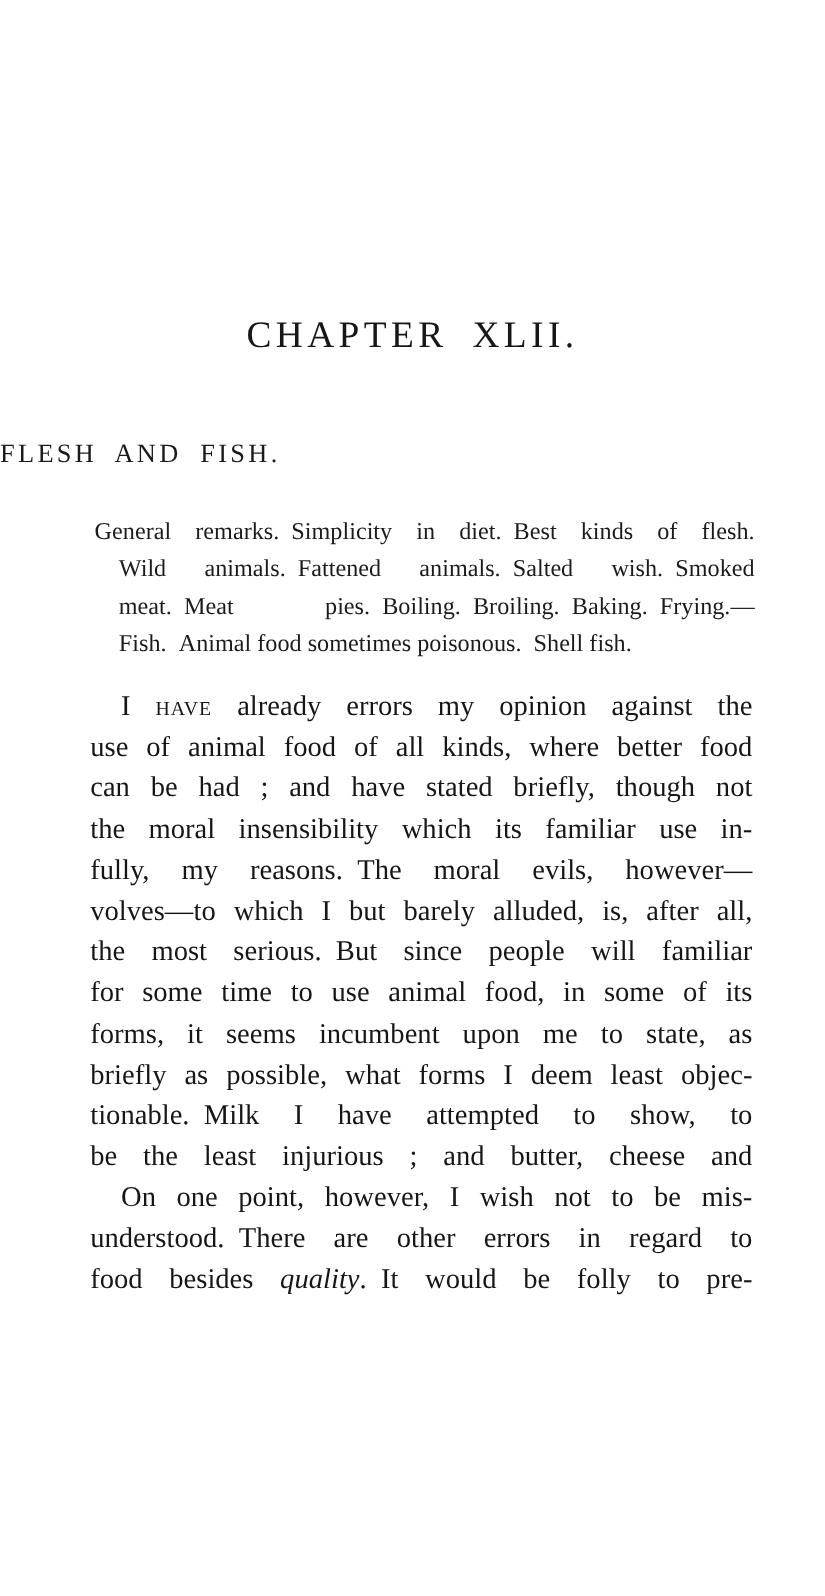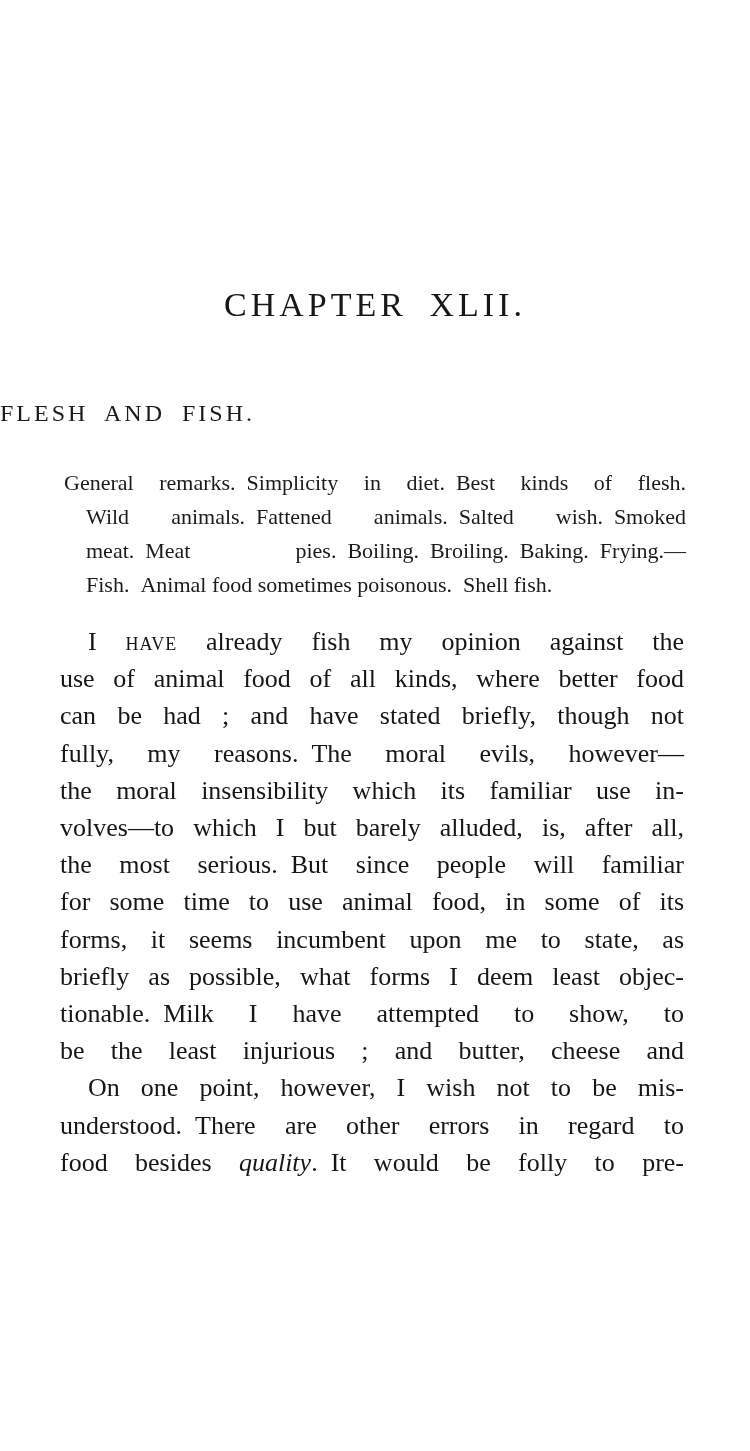--- a/index.html
+++ b/index.html
@@ -50,20 +50,21 @@
     position: absolute;
     top: 623px;
     left: 60px;
     width: 624px;
     font-size: 26px;
     line-height: 37.2px;
     color: #161616;
   }
   .line {
     white-space: normal;
+    margin-left: 22px;
   }
   .line.justify {
     text-align: justify;
     text-align-last: justify;
   }
   .line.indent {
     text-indent: 28px;
   }
   .synopsis .line.cont {
     padding-left: 22px;
@@ -87,25 +88,25 @@
 
   <div class="synopsis" id="synopsis">
       <div class="line justify"><span>General remarks. Simplicity in diet. Best kinds of flesh.</span></div>
       <div class="line justify cont"><span>Wild animals. Fattened animals. Salted wish. Smoked</span></div>
       <div class="line justify cont"><span>meat. Meat pies. Boiling. Broiling. Baking. Frying.—</span></div>
       <div class="line cont"><span>Fish. Animal food sometimes poisonous. Shell fish.</span></div>
     </div>
 
   <div class="body-text" id="body-text">
       <div>
-        <div class="line justify indent"><span>I </span><span class="smallcaps">have</span><span> already fish my opinion against the</span></div>
+        <div class="line justify indent"><span>I </span><span class="smallcaps">have</span><span> already errors my opinion against the</span></div>
         <div class="line justify"><span>use of animal food of all kinds, where better food</span></div>
         <div class="line justify"><span>can be had ; and have stated briefly, though not</span></div>
+        <div class="line justify"><span>the moral insensibility which its familiar use in-</span></div>
         <div class="line justify"><span>fully, my reasons. The moral evils, however—</span></div>
-        <div class="line justify"><span>the moral insensibility which its familiar use in-</span></div>
         <div class="line justify"><span>volves—to which I but barely alluded, is, after all,</span></div>
         <div class="line justify"><span>the most serious. But since people will familiar</span></div>
         <div class="line justify"><span>for some time to use animal food, in some of its</span></div>
         <div class="line justify"><span>forms, it seems incumbent upon me to state, as</span></div>
         <div class="line justify"><span>briefly as possible, what forms I deem least objec-</span></div>
         <div class="line justify"><span>tionable. Milk I have attempted to show, to</span></div>
         <div class="line justify"><span>be the least injurious ; and butter, cheese and</span></div>
       </div>
       <div>
         <div class="line justify indent"><span>On one point, however, I wish not to be mis-</span></div>

